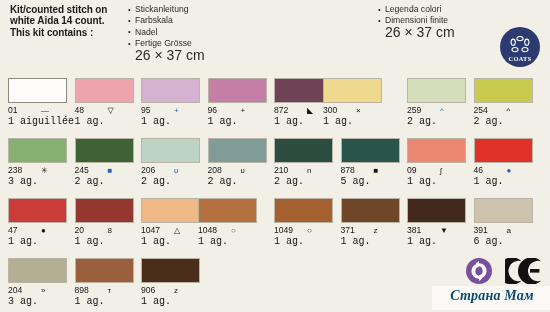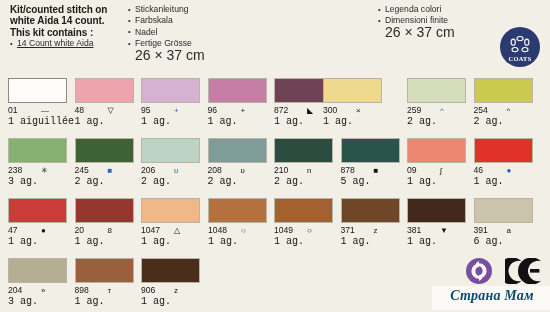--- a/index.html
+++ b/index.html
@@ -174,21 +174,20 @@
 </head>
 <body>
 
 <div id="sheet" style="background: rgb(242, 239, 230);">
 
   <div id="header">
     <div class="col col-fr">
         <div class="hl">Kit/counted stitch on</div>
         <div class="hl">white Aida 14 count.</div>
         <div class="hl">This kit contains :</div>
-        <div class="bullet-line"><span class="underlined">14 Count white Aida</span></div>
       </div>
     <div class="col col-de">
         <div class="bullet-line">Stickanleitung</div>
         <div class="bullet-line">Farbskala</div>
         <div class="bullet-line">Nadel</div>
         <div class="bullet-line">Fertige Grösse</div>
         <div class="plain-line">26 × 37 cm</div>
       </div>
     <div class="col col-it">
         <div class="bullet-line">Legenda colori</div>
@@ -361,21 +360,21 @@
           <div class="meta2">1 ag.</div>
         </div>
         <div class="cell" style="left: 133px;">
           <div class="chip" style="background: rgb(240, 184, 135);"></div>
           <div class="meta1">
             <span class="code">1047</span>
             <span class="sym" style="color: rgb(21, 21, 21);">△</span>
           </div>
           <div class="meta2">1 ag.</div>
         </div>
-        <div class="cell" style="left: 200px;">
+        <div class="cell" style="left: 190px;">
           <div class="chip" style="background: rgb(180, 112, 62);"></div>
           <div class="meta1">
             <span class="code">1048</span>
             <span class="sym" style="color: rgb(43, 99, 196);">○</span>
           </div>
           <div class="meta2">1 ag.</div>
         </div>
         <div class="cell" style="left: 266px;">
           <div class="chip" style="background: rgb(164, 96, 47);"></div>
           <div class="meta1">

